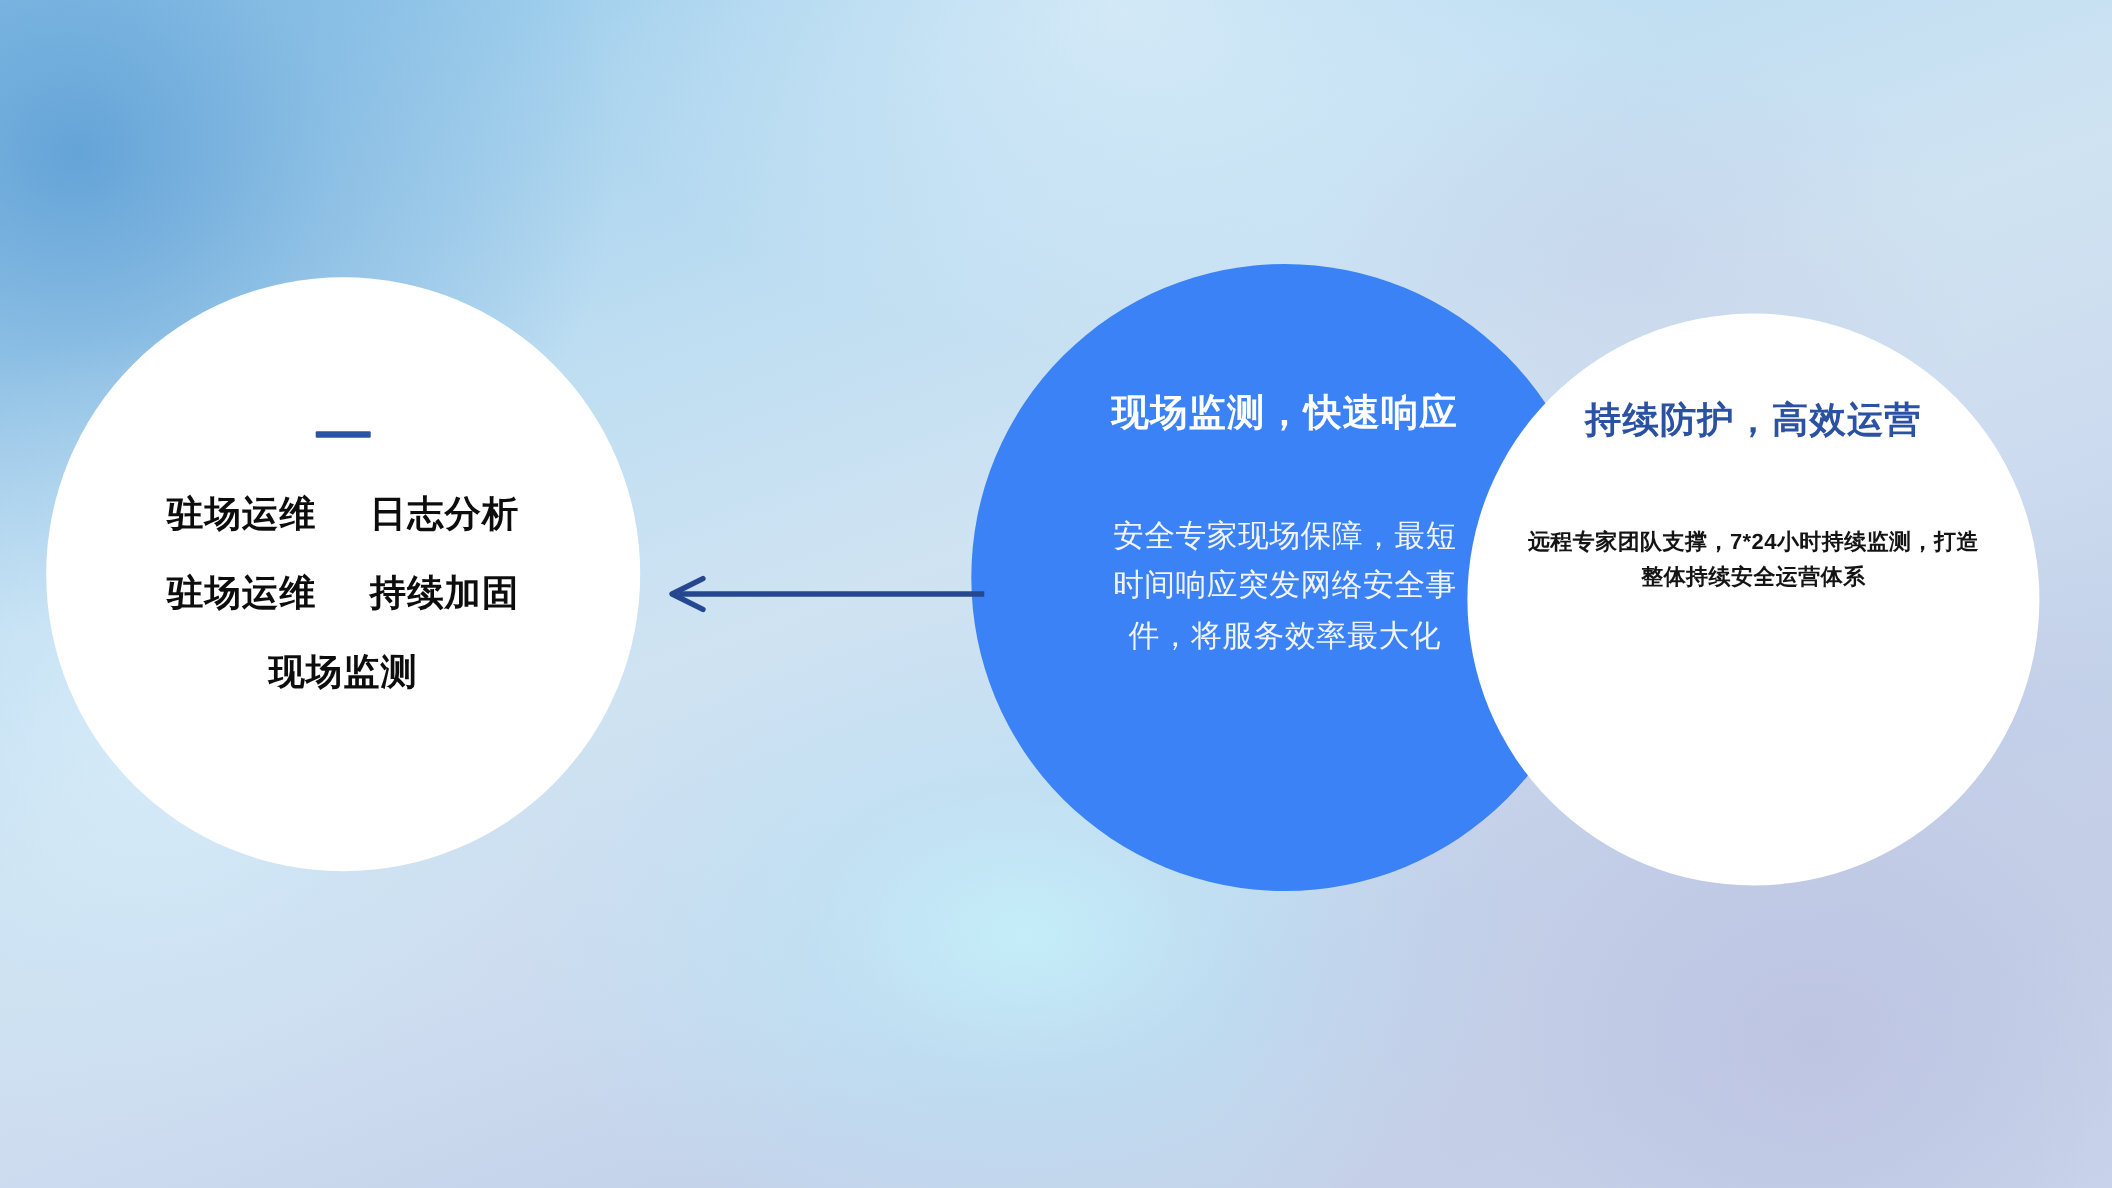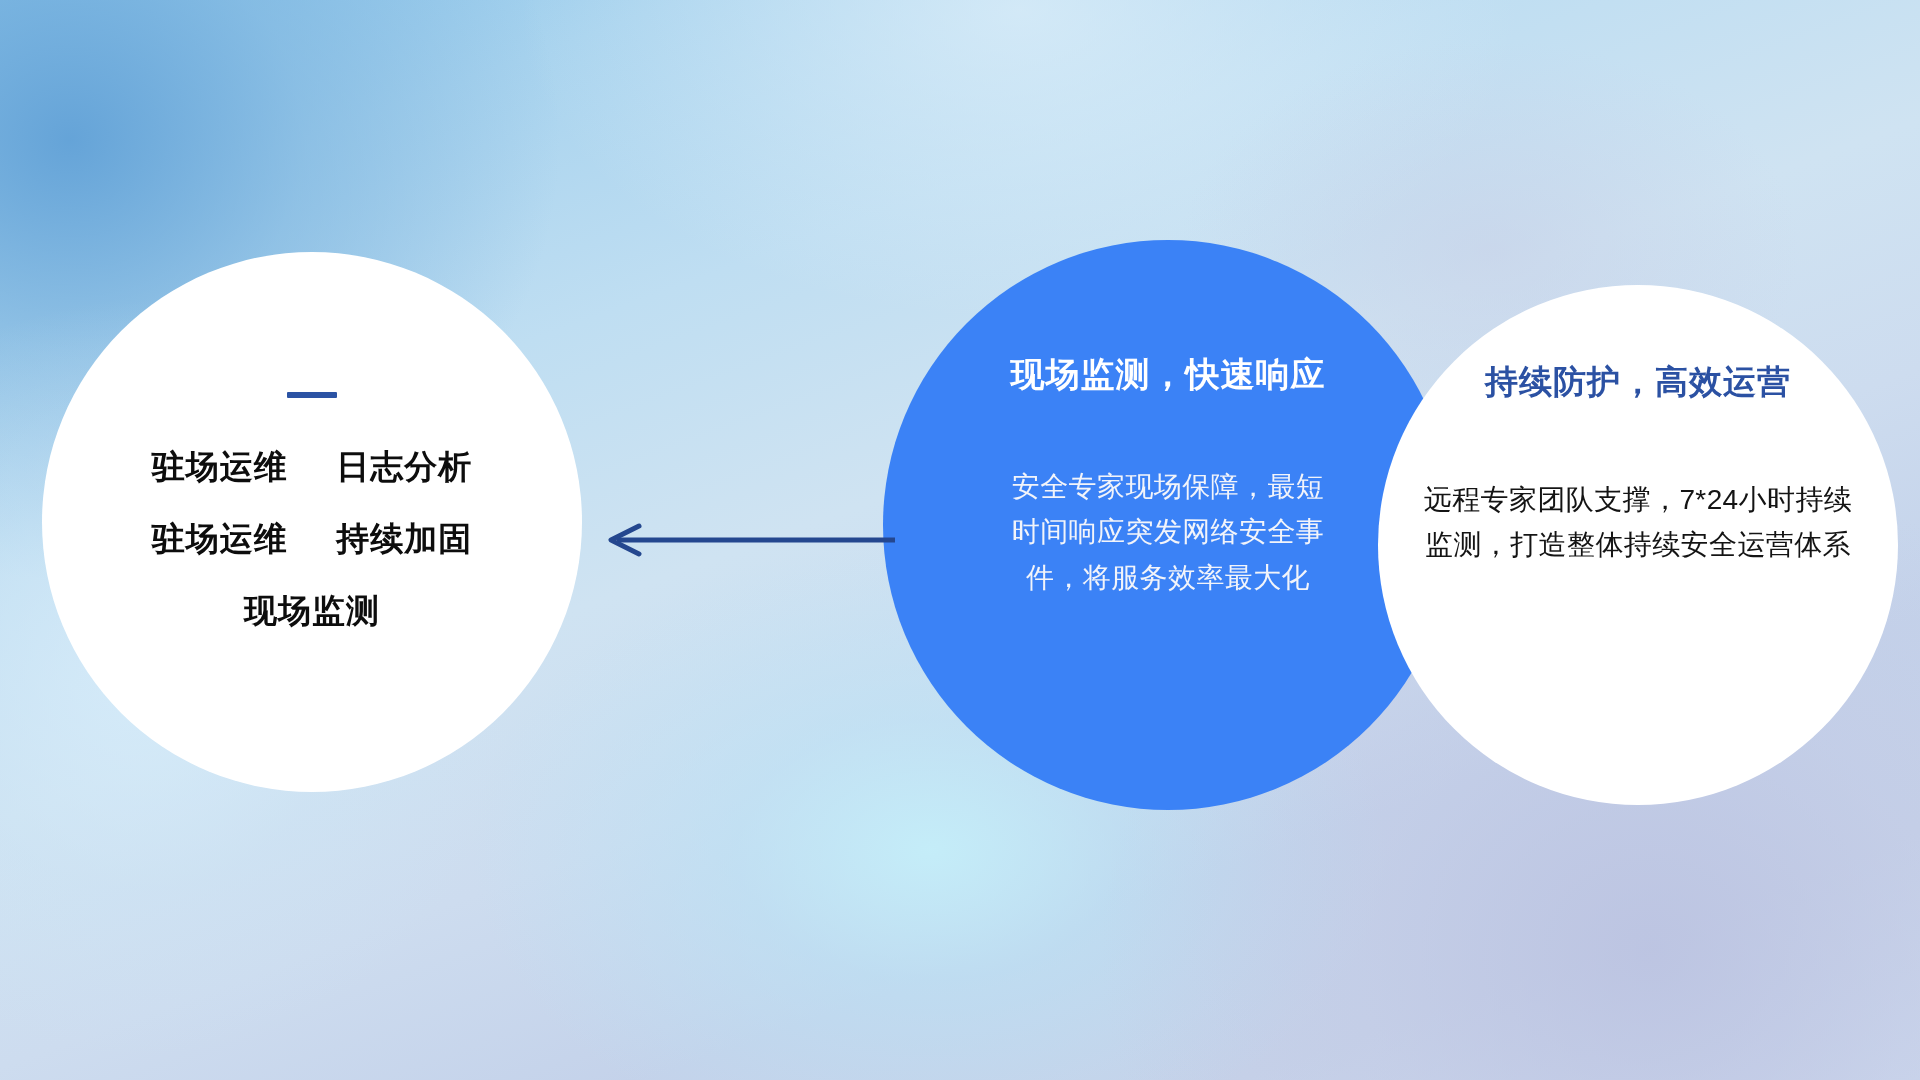--- a/index.html
+++ b/index.html
@@ -115,21 +115,21 @@
   }
   .circle-mid {
     left: 883px;
     top: 240px;
     width: 570px;
     height: 570px;
     background: #3b82f6;
     z-index: 4;
   }
   .circle-right {
-    left: 1378px;
+    left: 1334px;
     top: 285px;
     width: 520px;
     height: 520px;
     background: #ffffff;
     z-index: 5;
   }
 
   
   .left-inner {
     position: absolute;
@@ -197,25 +197,26 @@
     font-size: 33px;
     font-weight: bold;
     color: #2B51A3;
     letter-spacing: 1px;
     white-space: nowrap;
   }
   .right-body {
     margin: 0 auto;
     margin-top: 72px;
     width: 430px;
-    font-size: 28px;
+    font-size: 20px;
     line-height: 1.62;
     color: #141414;
     text-align: center;
     letter-spacing: 0.4px;
+    font-weight: bold;
   }
 
   
   .arrow-wrap {
     position: absolute;
     left: 595px;
     top: 512px;
     width: 300px;
     height: 56px;
     z-index: 6;

